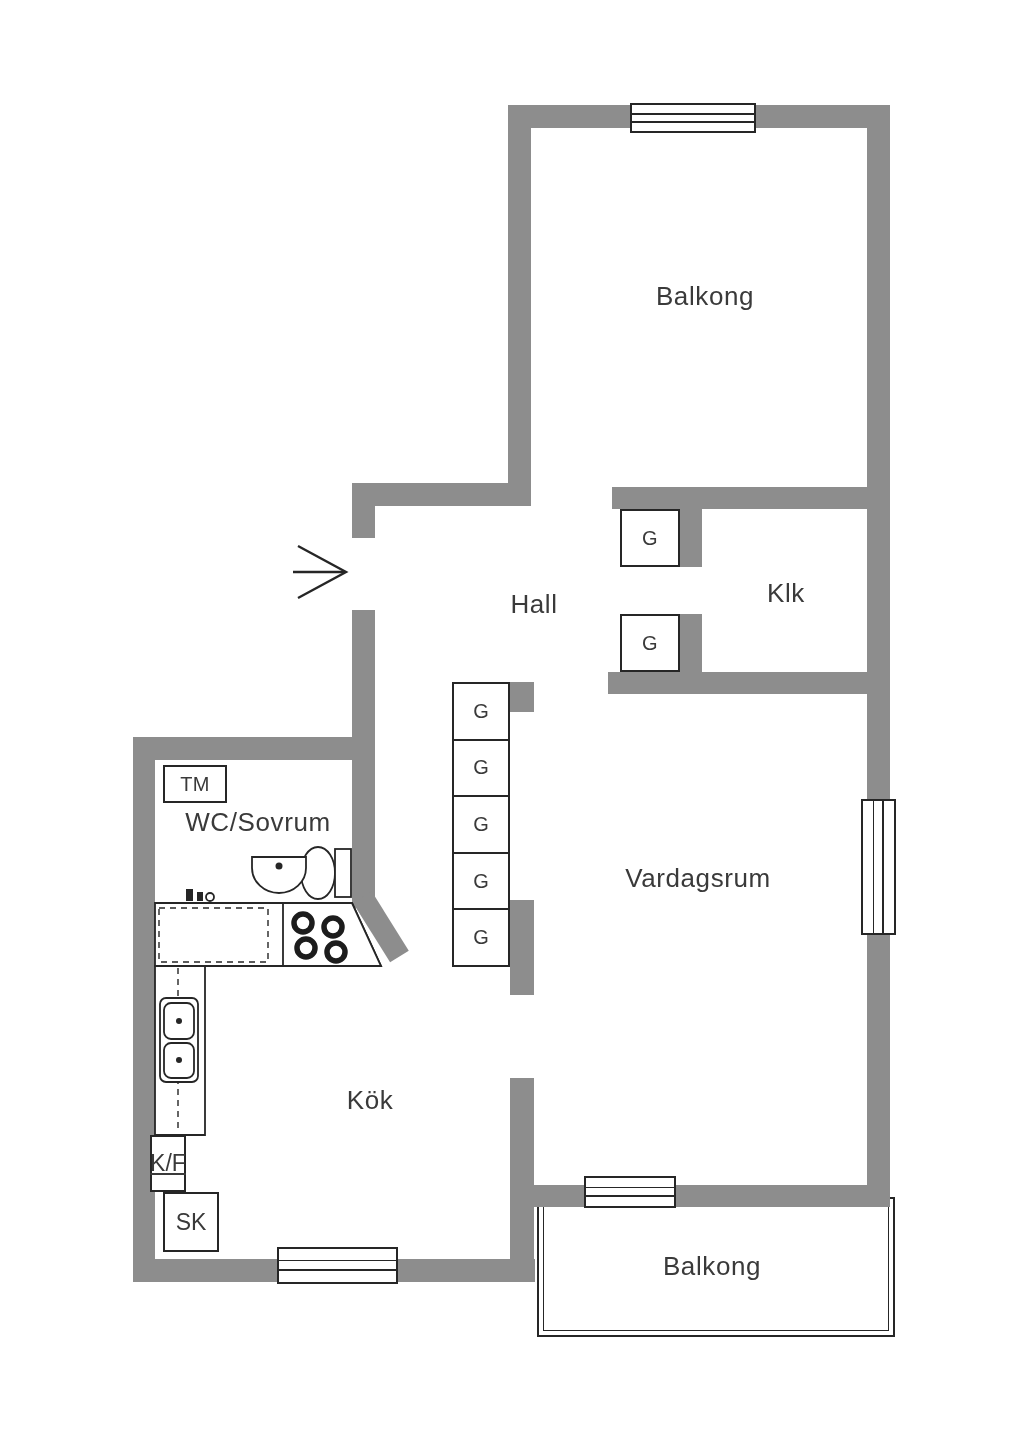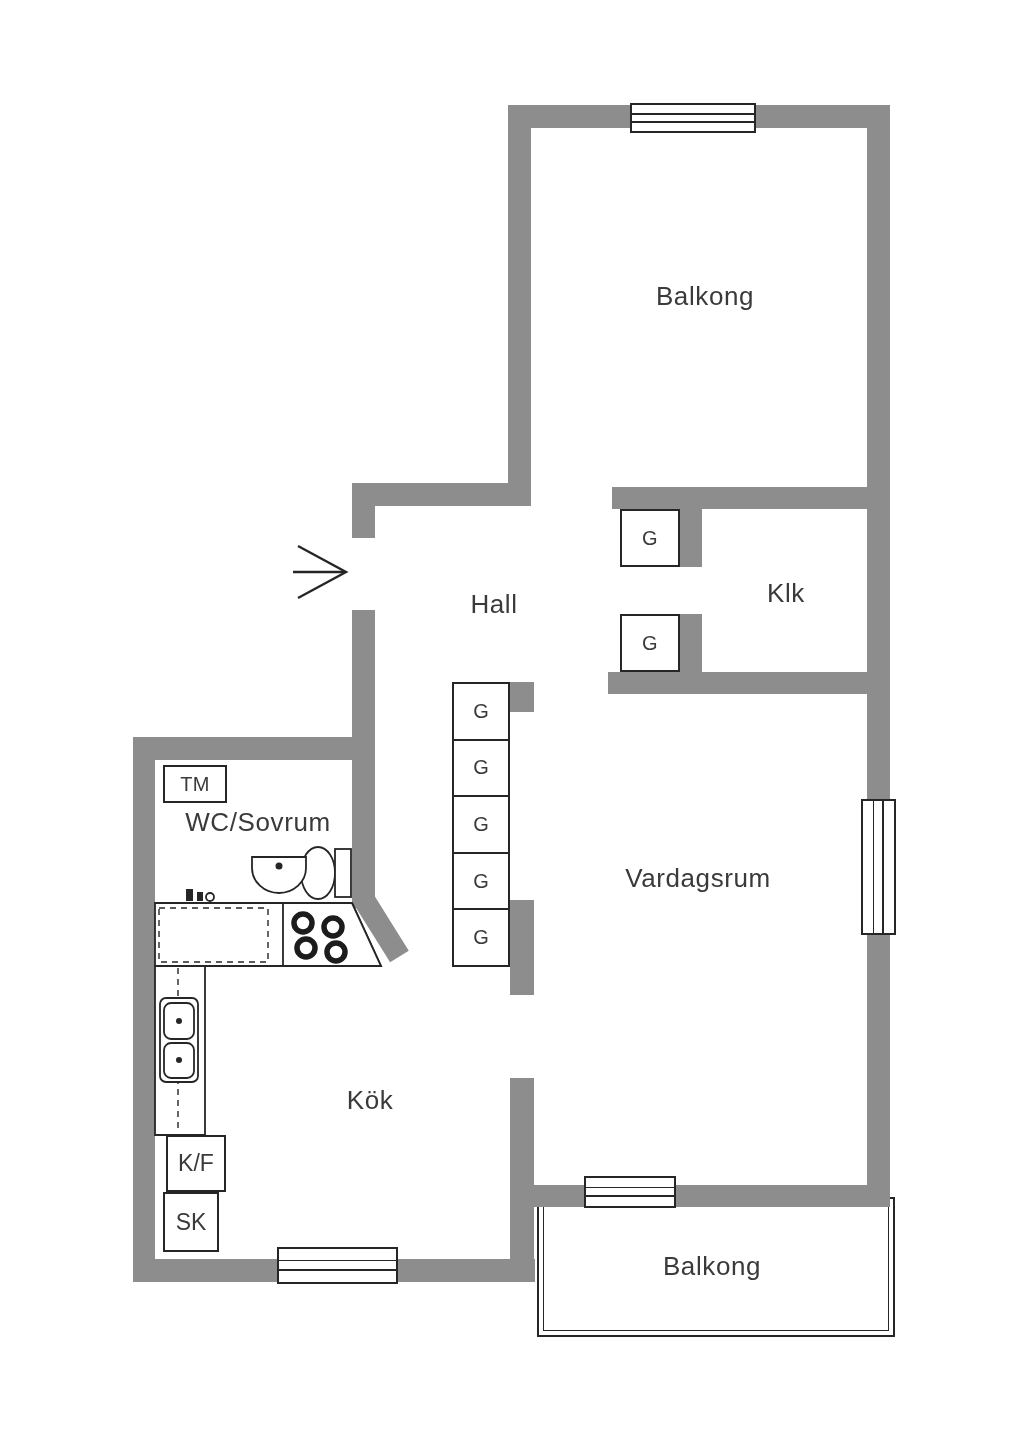--- a/index.html
+++ b/index.html
@@ -136,21 +136,21 @@
     <div class="cell">G</div>
     <div class="cell">G</div>
     <div class="cell">G</div>
     <div class="cell">G</div>
   </div>
 
   <div class="box small-label" style="left:620px;top:509px;width:60px;height:58px;">G</div>
   <div class="box small-label" style="left:620px;top:614px;width:60px;height:58px;">G</div>
 
   <div class="box small-label" style="left:163px;top:765px;width:64px;height:38px;">TM</div>
-  <div class="box mid-label" style="left:166px;top:1135px;width:60px;height:57px;">K/F</div>
+  <div class="box mid-label" style="left:150px;top:1135px;width:36px;height:57px;text-decoration:underline;">K/F</div>
   <div class="box mid-label" style="left:163px;top:1192px;width:56px;height:60px;">SK</div>
 
   <svg class="overlay" width="1024" height="1448" viewBox="0 0 1024 1448">
     <g stroke="#262626" stroke-width="2.4" fill="none">
       <path d="M293 572 H344"></path>
       <path d="M298 546 L346 572 L298 598"></path>
     </g>
 
     <g stroke="#262626" stroke-width="1.8" fill="#ffffff">
       <path d="M155 903 H352 L381 966 H155 Z"></path>
@@ -189,20 +189,20 @@
     </g>
 
     <g fill="#262626">
       <rect x="186" y="889" width="7" height="12"></rect>
       <rect x="197" y="892" width="6" height="9"></rect>
       <circle cx="210" cy="897" r="4" fill="none" stroke="#262626" stroke-width="1.8"></circle>
     </g>
   </svg>
 
   <div class="room-label" style="left:705px;top:296px;">Balkong</div>
-  <div class="room-label" style="left:494px;top:604px;text-align:center;">Hall</div>
+  <div class="room-label" style="left:534px;top:604px;text-align:center;">Hall</div>
   <div class="room-label" style="left:786px;top:593px;">Klk</div>
   <div class="room-label" style="left:258px;top:822px;">WC/Sovrum</div>
   <div class="room-label" style="left:698px;top:878px;">Vardagsrum</div>
   <div class="room-label" style="left:370px;top:1100px;">Kök</div>
   <div class="room-label" style="left:712px;top:1266px;">Balkong</div>
 
 </div>
 
 </body></html>

